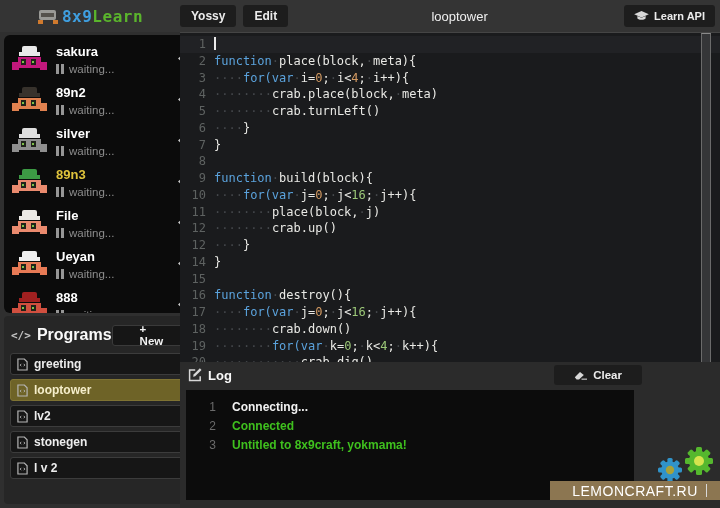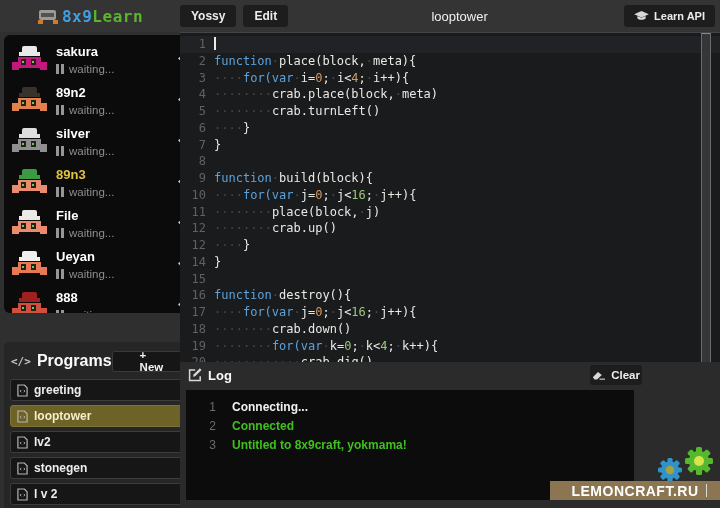--- a/index.html
+++ b/index.html
@@ -24,21 +24,21 @@
   .logo-8x9 { color:#3f9fe0; } .logo-craft { color:#5ab42c; }
   .menu-btn { height:22px; padding:0 11px; margin-right:7px; background:#1d1d1d; border-radius:3px;
               font-size:12px; font-weight:bold; color:#ececec; display:flex; align-items:center; cursor:pointer; }
   .menu-btn:first-of-type { margin-left:8px; }
   .doc-title { flex:1; text-align:center; font-size:13px; color:#f0f0f0; }
   .learnapi-btn { height:22px; padding:0 10px; margin-right:5px; background:#1d1d1d; border-radius:3px;
                   font-size:11px; font-weight:bold; color:#ececec; display:flex; align-items:center; gap:5px; }
 
   
   .left-col { position:absolute; left:0; top:32px; width:204px; height:476px;
-              background:#2f2f2f; display:flex; flex-direction:column;gap:26px; }
+              background:#2f2f2f; display:flex; flex-direction:column; }
   .players-panel { margin:3px 4px 0 4px; height:278px; background:#0b0b0b; border-radius:6px;
                    overflow:hidden; padding:4px 8px; flex:none; }
   .player-row { height:41px; display:flex; align-items:center; gap:9px; }
   .pavatar { position:relative; width:35px; height:29px; flex:none; }
   .pavatar .cap  { position:absolute; left:10px; top:1px; width:15px; height:6px; border-radius:2px 2px 0 0; }
   .pavatar .brim { position:absolute; left:7px; top:7px; width:21px; height:4px; }
   .pavatar .bod  { position:absolute; left:6px; top:12px; width:23px; height:11px; }
   .pavatar .eye  { position:absolute; top:2px; width:5px; height:6px; background:#1f2419; }
   .pavatar .eye::after { content:""; position:absolute; left:1px; top:2px; width:2px; height:2px; background:#7ec24a; }
   .pavatar .eye.l { left:3px; } .pavatar .eye.r { left:13px; }
@@ -75,34 +75,34 @@
   .c-g { color:#9cc878; }
   .ws { color:#45484c; }
   .cursor { display:inline-block; width:2px; height:13px; background:#eaeaea; vertical-align:-2px; }
   .scrollbar { position:absolute; top:0; right:9px; width:10px; height:330px;
                background:#353638; border-left:1px solid #6b6b6b; border-right:1px solid #6b6b6b; border-top:1px solid #8a8a8a; }
 
   
   .log-panel { position:relative; width:540px; height:146px; background:#2b2b2b; }
   .log-head { height:26px; display:flex; align-items:center; padding:0 78px 0 8px; }
   .log-title { font-size:13px; font-weight:bold; color:#fafafa; margin-left:6px; flex:1; }
-  .clear-btn { height:20px; padding:0 2px; background:#1d1d1d; border-radius:3px;
+  .clear-btn { height:20px; padding:0 20px; background:#1d1d1d; border-radius:3px;
                font-size:11.5px; font-weight:bold; color:#ececec; display:flex; align-items:center; gap:5px; }
   .log-content { margin:2px 86px 6px 6px; height:110px; background:#0c0c0c; padding-top:8px;
                  font-size:12px; }
   .log-line { display:flex; height:19px; line-height:19px; }
   .log-ln { width:46px; flex:none; text-align:right; color:#6b6b6b; padding-right:16px; }
   .log-txt.white { color:#f2f2f2; font-weight:bold; }
   .log-txt.green { color:#3fc01e; font-weight:bold; }
 
   
   .gears { position:absolute; left:652px; top:444px; }
   .wm-bar { position:absolute; left:550px; top:481px; width:170px; height:19px; background:#8c7651;
             display:flex; align-items:center; justify-content:center; }
-  .wm-text { color:#ffffff; font-size:14px; font-weight:bold; letter-spacing:0.5px; }
+  .wm-text { color:#ffffff; font-size:14px; font-weight:normal; letter-spacing:0.5px; }
   .wm-caret { position:absolute; right:13px; top:3px; width:1px; height:13px; background:#d9d9d9; }
 </style>
 </head>
 <body>
 
 <div class="topbar">
   <div class="logo-zone">
     <span class="crab-logo">
       <span class="cbody"></span>
         <span class="cband"></span>

